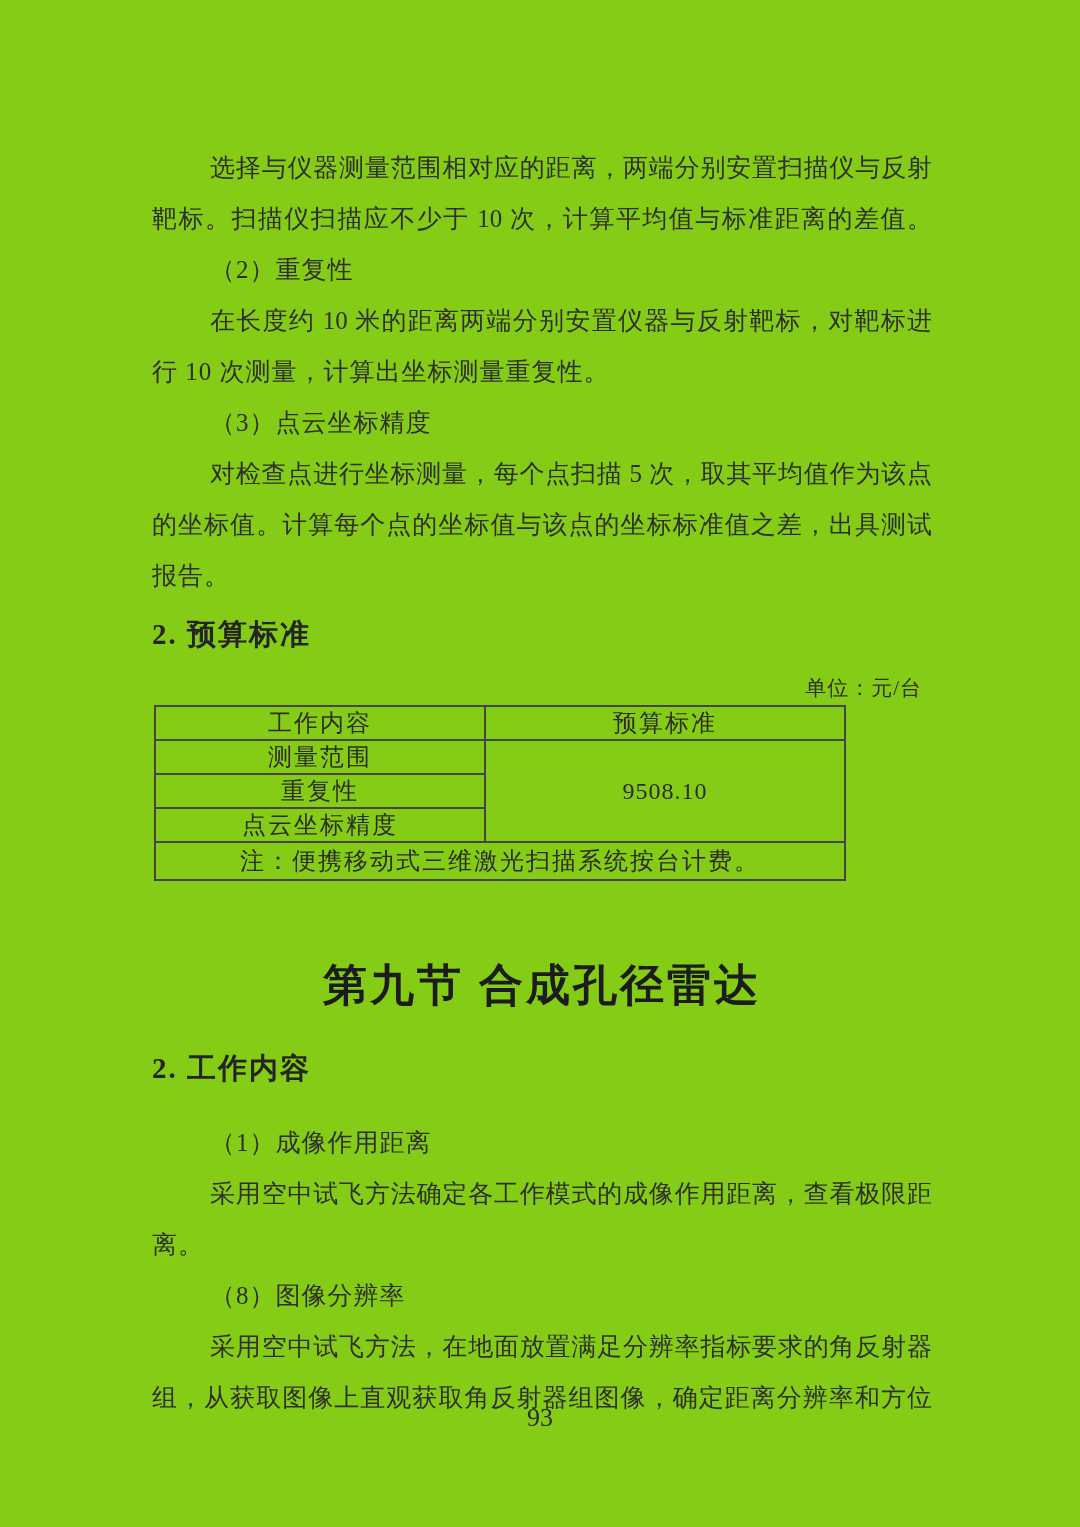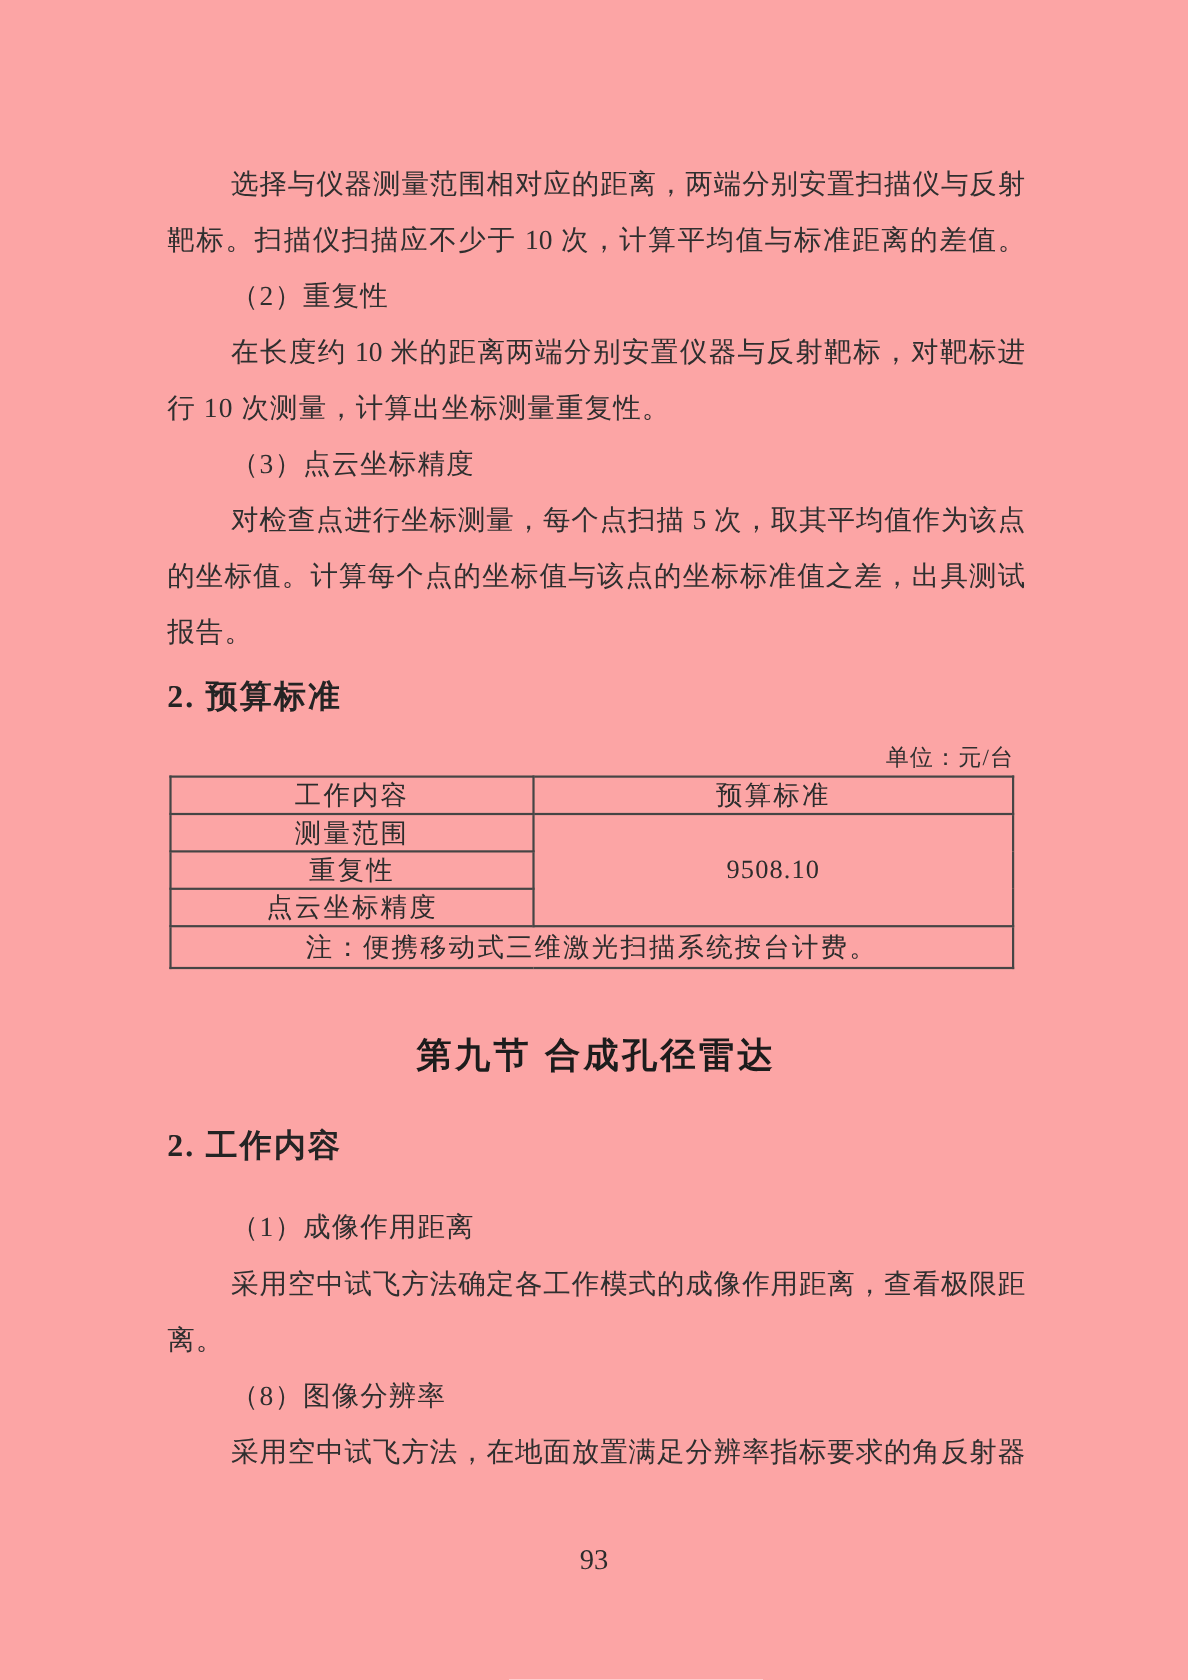--- a/index.html
+++ b/index.html
@@ -5,21 +5,21 @@
   html, body {
     margin: 0;
     padding: 0;
     background: #ffffff;
   }
   .page {
     position: relative;
     width: 1080px;
     height: 1527px;
     margin: 0 auto;
-    background: #fca5a5;
+    background: #84cc16;
     box-sizing: border-box;
     padding: 142px 148px 0 152px;
     font-family: "Liberation Serif", "DejaVu Serif", serif;
     color: #2f2f2f;
     overflow: hidden;
   }
   .line {
     font-size: 25px;
     line-height: 51px;
     height: 51px;
@@ -49,21 +49,21 @@
     font-size: 21px;
     line-height: 34px;
     height: 34px;
     margin-top: 12px;
     text-align: right;
     padding-right: 10px;
     letter-spacing: 1px;
   }
   table.budget {
     border-collapse: collapse;
-    width: 768px;
+    width: 692px;
     margin-left: 2px;
     table-layout: fixed;
   }
   table.budget td {
     border: 2px solid #454545;
     font-size: 24px;
     text-align: center;
     vertical-align: middle;
     padding: 0;
     height: 29px;
@@ -74,25 +74,25 @@
     text-align: center;
     padding: 2px 10px;
     height: 27px;
     letter-spacing: 2px;
   }
   table.budget td.value-cell {
     letter-spacing: 1px;
   }
   .sar-title {
     font-family: "Liberation Sans", "DejaVu Sans", sans-serif;
-    font-size: 32px;
+    font-size: 44px;
     font-weight: 700;
     line-height: 48px;
     height: 48px;
-    margin-top: 54px;
+    margin-top: 80px;
     text-align: center;
     color: #1c1c1c;
     letter-spacing: 3px;
     white-space: nowrap;
   }
   .work-head {
     margin-top: 34px;
   }
   .first-item {
     margin-top: 24px;
@@ -156,16 +156,17 @@
 
   <div class="sar-title">第九节 合成孔径雷达</div>
 
   <div class="subhead work-head">2. 工作内容</div>
 
   <div class="line plain ind first-item">（1）成像作用距离</div>
   <div class="line fill ind">采用空中试飞方法确定各工作模式的成像作用距离，查看极限距</div>
   <div class="line plain">离。</div>
   <div class="line plain ind">（8）图像分辨率</div>
   <div class="line fill ind">采用空中试飞方法，在地面放置满足分辨率指标要求的角反射器</div>
+  <div class="line fill">组，从获取图像上直观获取角反射器组图像，确定距离分辨率和方位</div>
 
   <div class="page-number">93</div>
 
 </div>
 
 </body></html>

